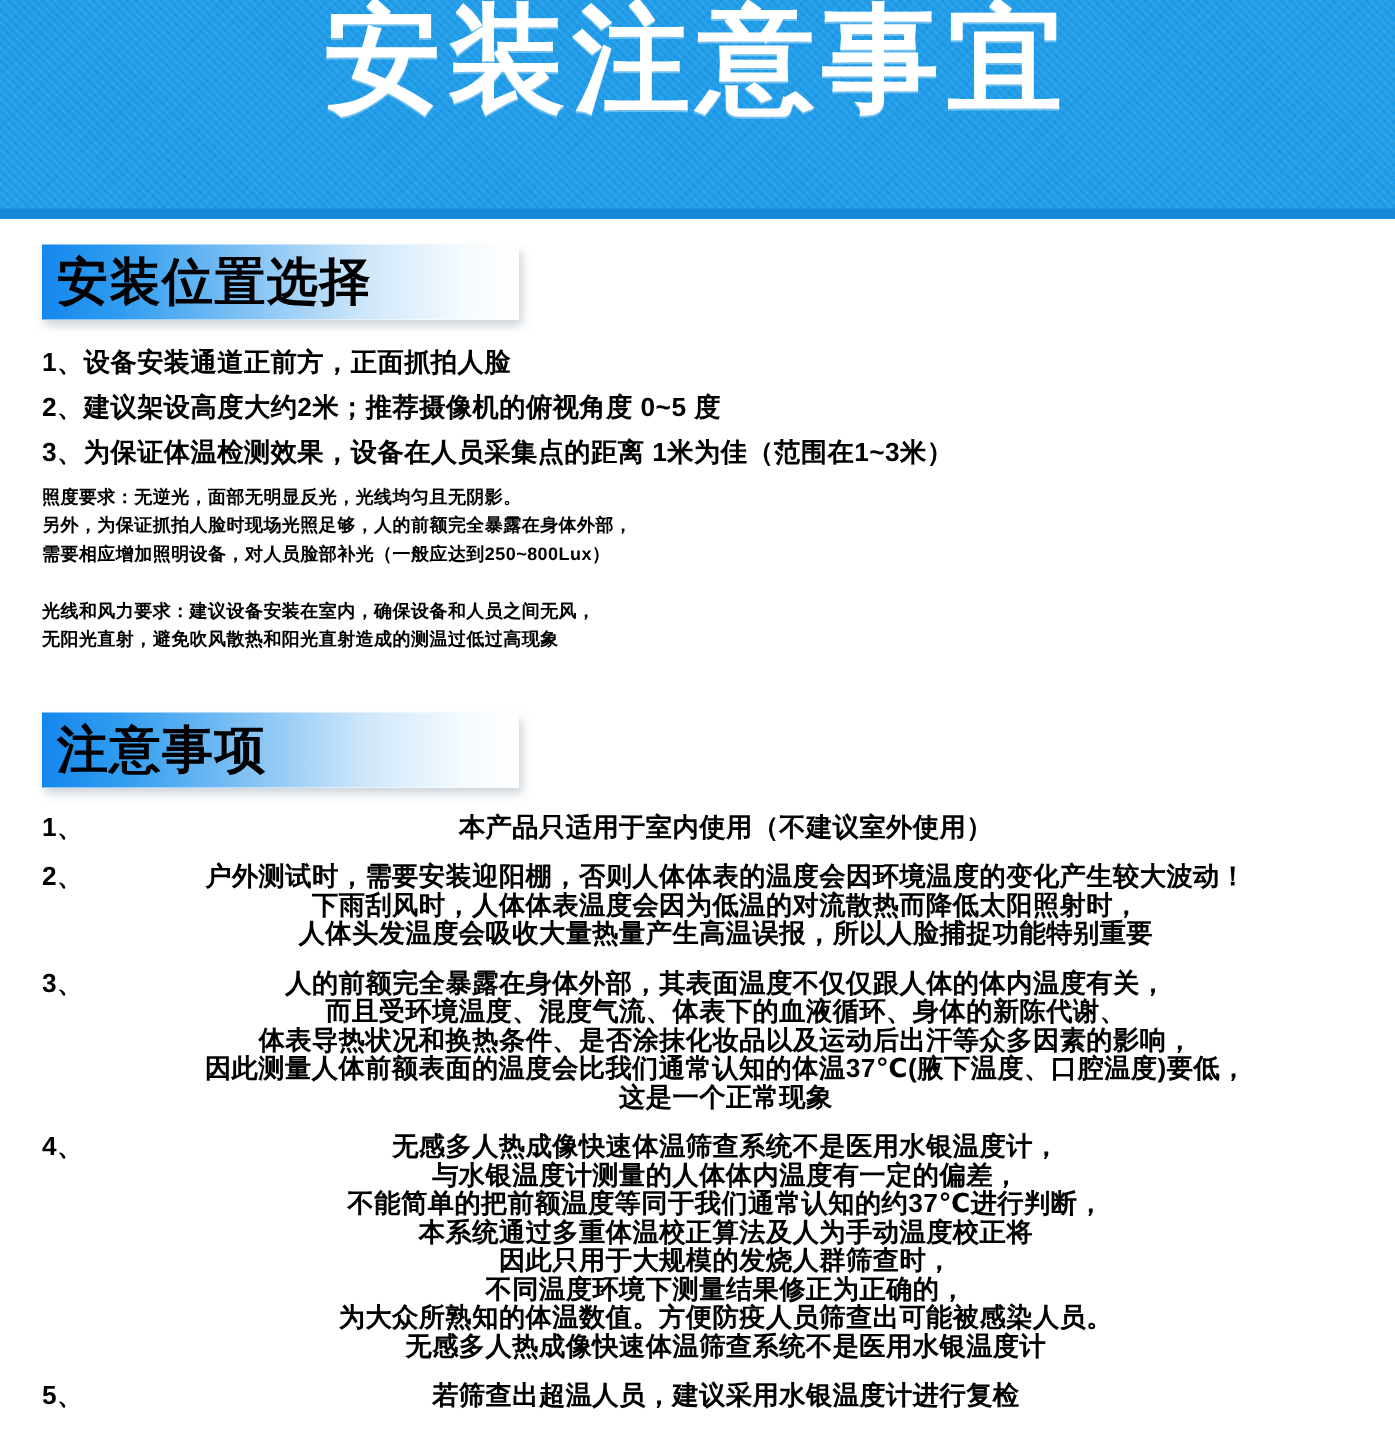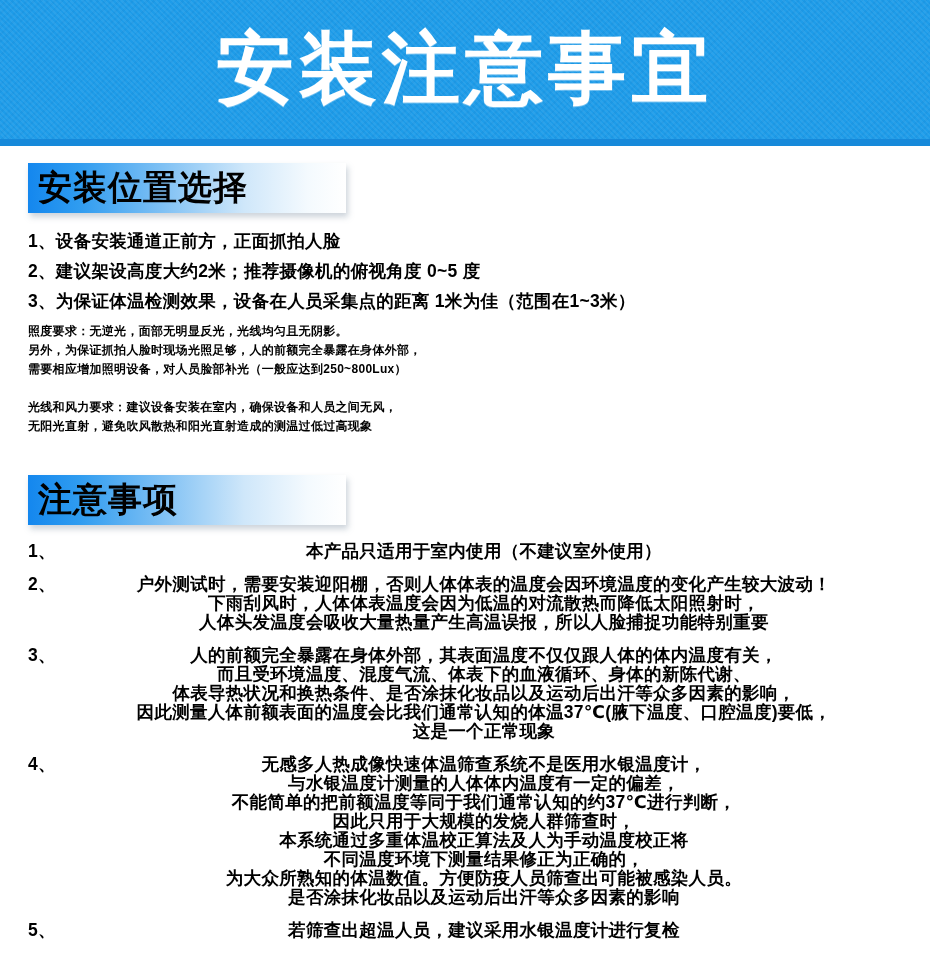--- a/index.html
+++ b/index.html
@@ -19,21 +19,21 @@
 
   
   .banner {
     height: 146px;
     background-color: #1e9ce9;
     background-image:
       repeating-linear-gradient(45deg, rgba(255,255,255,0.06) 0 2px, rgba(255,255,255,0) 2px 4px),
       repeating-linear-gradient(-45deg, rgba(0,60,120,0.05) 0 2px, rgba(0,0,0,0) 2px 5px);
     position: relative;
     display: flex;
-    align-items: center;
+    align-items: flex-start;
     justify-content: center;
   }
   .banner::after {
     content: "";
     position: absolute;
     left: 0; right: 0; bottom: 0;
     height: 7px;
     background: #1689da;
   }
   .banner h1 {
@@ -178,25 +178,25 @@
               <div class="line">这是一个正常现象</div>
             </div>
   </li>
 
   <li class="item">
     <span class="num">4、</span>
     <div class="lines">
               <div class="line">无感多人热成像快速体温筛查系统不是医用水银温度计，</div>
               <div class="line">与水银温度计测量的人体体内温度有一定的偏差，</div>
               <div class="line">不能简单的把前额温度等同于我们通常认知的约37℃进行判断，</div>
+              <div class="line">本系统通过多重体温校正算法及人为手动温度校正将</div>
               <div class="line">因此只用于大规模的发烧人群筛查时，</div>
-              <div class="line">本系统通过多重体温校正算法及人为手动温度校正将</div>
               <div class="line">不同温度环境下测量结果修正为正确的，</div>
               <div class="line">为大众所熟知的体温数值。方便防疫人员筛查出可能被感染人员。</div>
-              <div class="line">是否涂抹化妆品以及运动后出汗等众多因素的影响</div>
+              <div class="line">无感多人热成像快速体温筛查系统不是医用水银温度计</div>
             </div>
   </li>
 
   <li class="item">
     <span class="num">5、</span>
     <div class="lines">
               <div class="line">若筛查出超温人员，建议采用水银温度计进行复检</div>
             </div>
   </li>
 </ol>

